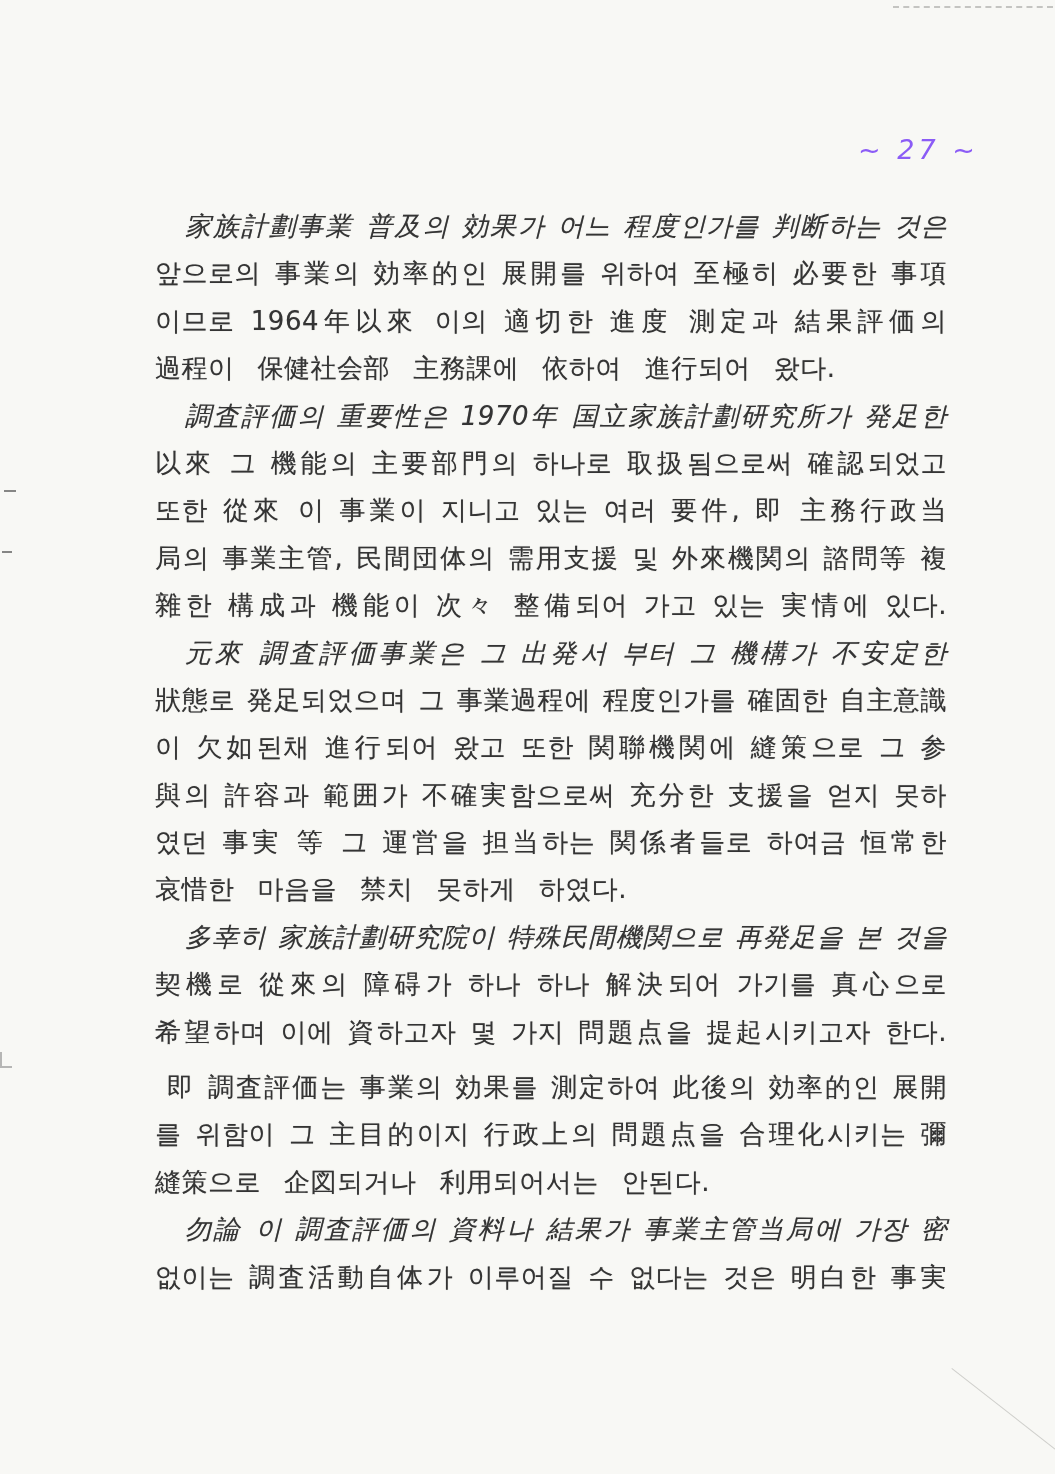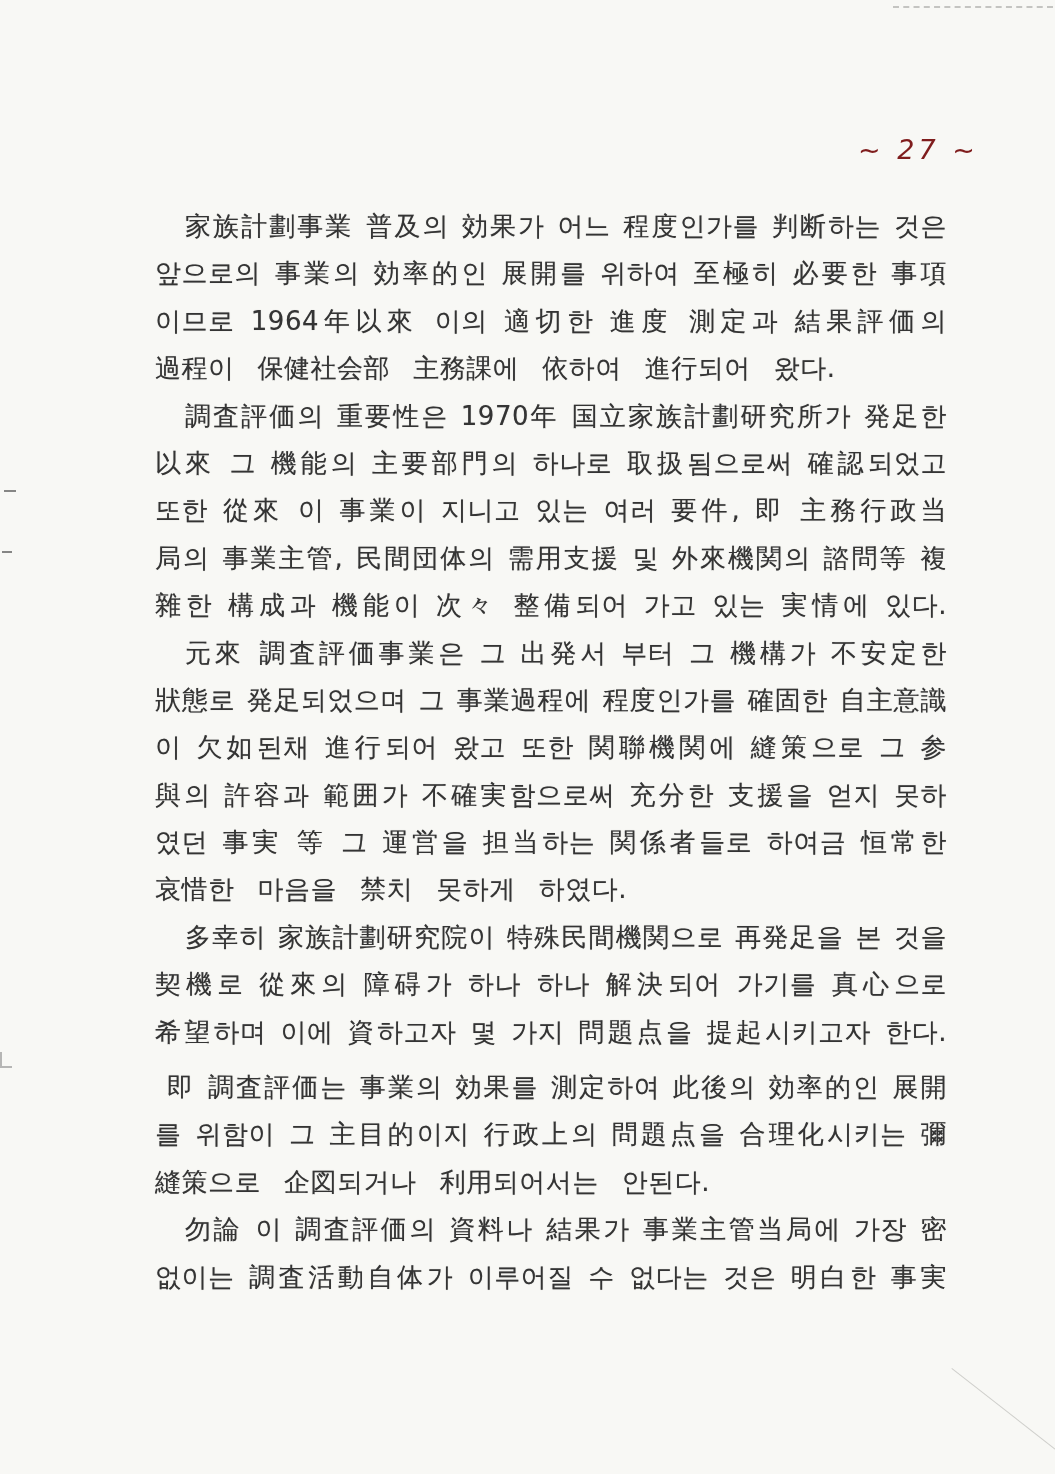--- a/index.html
+++ b/index.html
@@ -62,21 +62,21 @@
     transform-origin: left top;
     opacity: 0.8;
   }
   .page-number {
     position: absolute;
     top: 134px;
     left: 858px;
     font-size: 27px;
     font-style: italic;
     letter-spacing: 4px;
-    color: #7f1d1d;
+    color: #8b5cf6;
   }
   .text-block {
     position: absolute;
     top: 203px;
     left: 155px;
     width: 792px;
   }
   .line {
     height: 47.4px;
     line-height: 47.4px;
@@ -87,21 +87,21 @@
     word-spacing: 0.55em;
     letter-spacing: 0.5px;
   }
   
   .line.fill {
     white-space: normal;
     text-align: justify;
     text-align-last: justify;
     word-spacing: 0.1em;
   }
-  .line.para-start { text-indent: 30px; }
+  .line.para-start { text-indent: 30px; font-style: italic; }
   .line.small-indent { text-indent: 12px; margin-top: 8px; }
 </style>
 </head>
 <body>
 
 <div class="page">
 
   <div class="artifact-top-dashes"></div>
   <div class="artifact-left-dash-1"></div>
   <div class="artifact-left-dash-2"></div>

